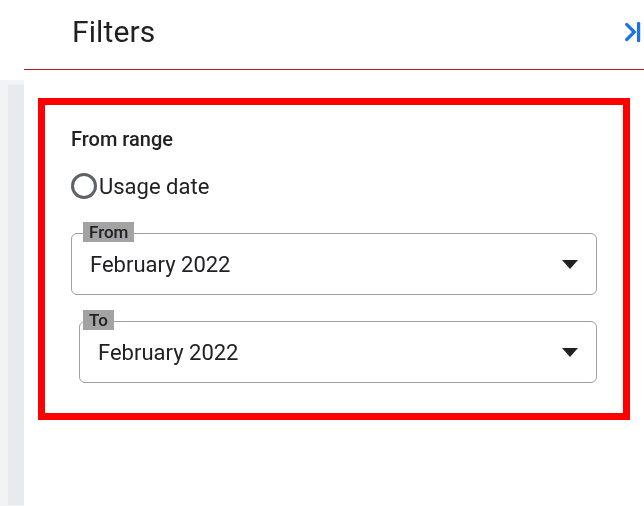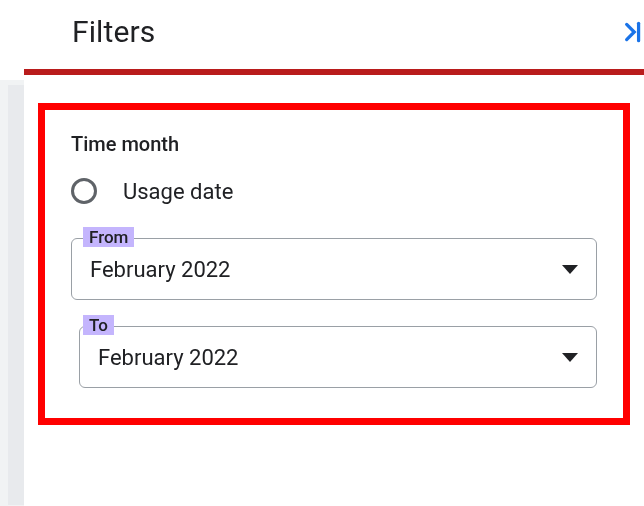--- a/index.html
+++ b/index.html
@@ -1,35 +1,35 @@
 <!DOCTYPE html>
 <html><head>
   <meta charset="utf-8">
   <style>
     * { box-sizing: border-box; margin: 0; padding: 0; }
     html, body { width: 644px; height: 506px; font-family: 'Google Sans', Roboto, Arial, sans-serif; background: #fff; color: #202124; overflow: hidden; }
     .frame { width: 644px; height: 506px; position: relative; }
     .left-gutter { position: absolute; left: 0; top: 80px; width: 24px; height: 426px; background: #f1f3f4; }
     .inner-gutter { position: absolute; left: 8px; top: 85px; width: 16px; height: 420px; background: #e8eaed; }
     .panel { position: absolute; left: 24px; top: 0; right: 0; bottom: 0; background: #fff; }
-    .header { display: flex; align-items: center; justify-content: space-between; padding: 14px 0 20px 48px; border-bottom: 6px solid #b91c1c; }
+    .header { display: flex; align-items: center; justify-content: space-between; padding: 14px 0 20px 48px; border-bottom: 1px solid #b91c1c; }
     .header h1 { font-size: 30px; font-weight: 400; letter-spacing: 0.1px; color: #202124; }
     .collapse { color: #1a73e8; margin-right: 0; padding-right: 0; display: flex; align-items: center; cursor: pointer; }
     .collapse svg { width: 26px; height: 26px; }
     .highlight { margin: 28px 14px 0 14px; border: 7px solid #ff0000; padding: 22px 26px 30px 26px; }
     .section-title { font-size: 20px; font-weight: 500; margin-bottom: 22px; }
     .radio-row { display: flex; align-items: center; gap: 30px; margin-bottom: 34px; }
-    .radio { display: flex; align-items: center; gap: 26px; cursor: pointer; }
+    .radio { display: flex; align-items: center; gap: 2px; cursor: pointer; }
     .radio-circle { width: 26px; height: 26px; border-radius: 50%; border: 3px solid #5f6368; position: relative; flex-shrink: 0; }
     .radio.selected .radio-circle { border-color: #1a73e8; }
     .radio.selected .radio-circle::after { content: ''; position: absolute; width: 14px; height: 14px; background: #1a73e8; border-radius: 50%; top: 50%; left: 50%; transform: translate(-50%, -50%); }
     .radio-label { font-size: 22px; font-weight: 400; color: #202124; }
     .field { position: relative; margin-bottom: 26px; }
     .field:last-child { margin-bottom: 0; padding-left: 8px; }
-    .field-legend { position: absolute; top: -11px; left: 12px; background: #c4b5fd; padding: 0 6px; font-size: 17px; font-weight: 500; color: #202124; }
+    .field-legend { position: absolute; top: -11px; left: 12px; background: #a3a3a3; padding: 0 6px; font-size: 17px; font-weight: 500; color: #202124; }
     .field-box { border: 1.5px solid #9aa0a6; border-radius: 6px; height: 62px; display: flex; align-items: center; justify-content: space-between; padding: 0 18px; cursor: pointer; }
     .field-value { font-size: 22px; font-weight: 400; color: #202124; }
     .caret { width: 0; height: 0; border-left: 8px solid transparent; border-right: 8px solid transparent; border-top: 9px solid #202124; }
   </style>
 </head>
 <body>
 
 <div class="frame">
   <div class="left-gutter"></div>
   <div class="inner-gutter"></div>
@@ -38,21 +38,21 @@
       <h1>Filters</h1>
       <div class="collapse">
         <svg viewBox="0 0 24 24" fill="none" stroke="#1a73e8" stroke-width="3" stroke-linecap="round">
           <polyline points="8,5 15,12 8,19"></polyline>
           <line x1="19" y1="4" x2="19" y2="20"></line>
         </svg>
       </div>
     </div>
 
     <div class="highlight">
-      <div class="section-title">Time month</div>
+      <div class="section-title">From range</div>
 
       <div class="radio-row">
         <div class="radio">
           <div class="radio-circle"></div>
           <span class="radio-label">Usage date</span>
         </div>
       </div>
 
       <div class="field">
         <div class="field-legend">From</div>

